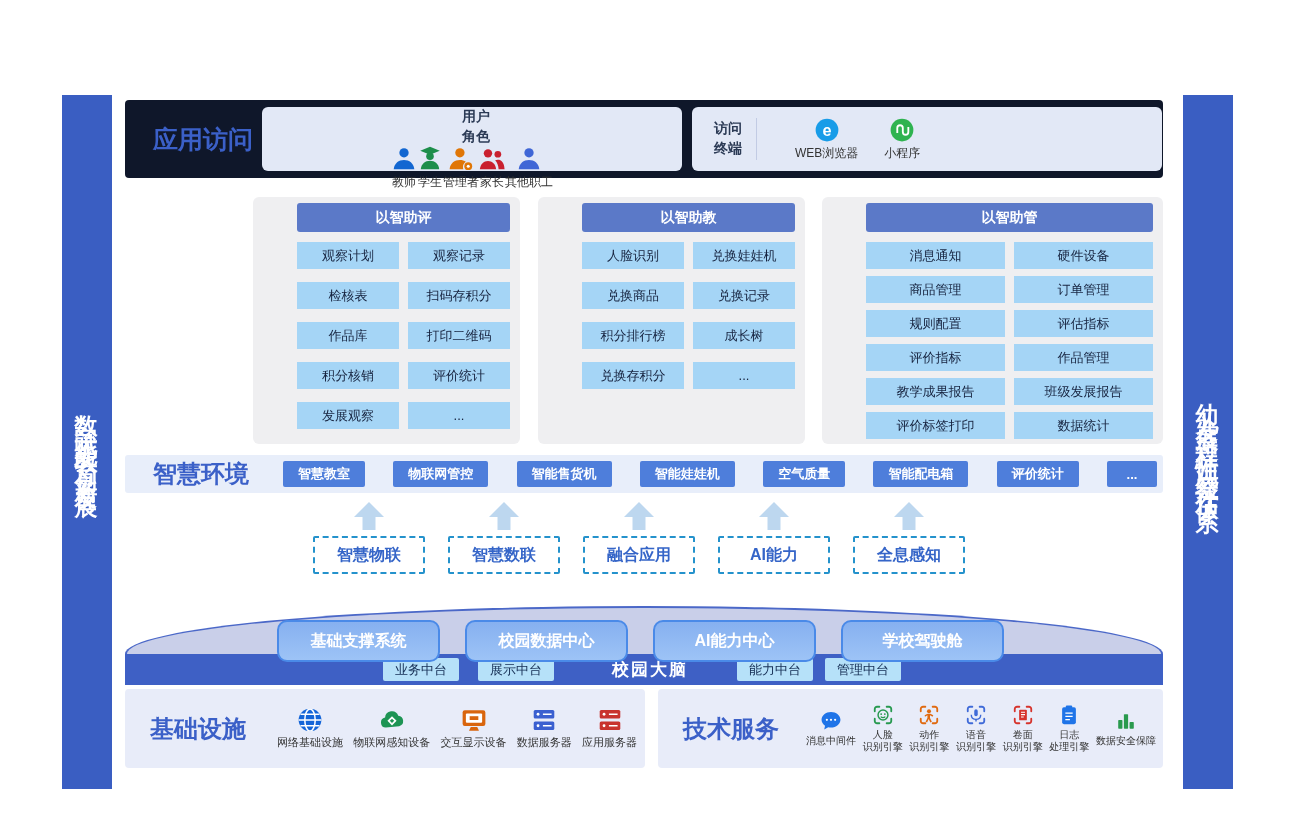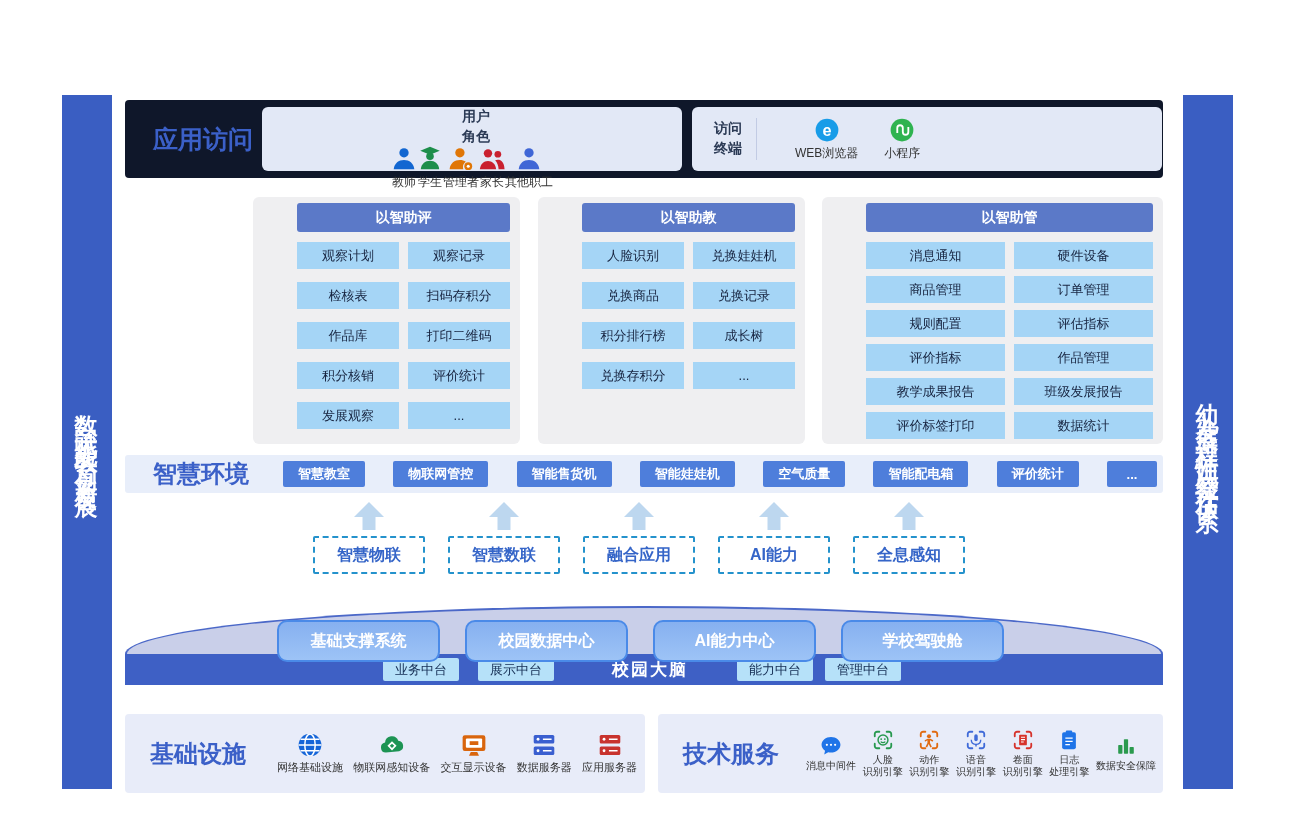--- a/index.html
+++ b/index.html
@@ -81,21 +81,21 @@
   .brain-item{position:absolute;top:4px;height:23px;background:#b6e1f9;color:#132c52;font-size:13px;
               display:flex;align-items:center;justify-content:center;border-radius:2px;white-space:nowrap;}
   .brain-items div:nth-of-type(1){left:258px;width:76px;}
   .brain-items div:nth-of-type(2){left:353px;width:76px;}
   .brain-items div:nth-of-type(3){left:612px;width:76px;}
   .brain-items div:nth-of-type(4){left:700px;width:76px;}
   .brain-title{position:absolute;left:487px;top:0;height:100%;display:flex;align-items:center;
                color:#fff;font-size:17px;font-weight:bold;letter-spacing:2px;}
 
   
-  .bottom-panel{position:absolute;top:714px;height:79px;background:#e8ecf9;border-radius:4px;}
+  .bottom-panel{position:absolute;top:689px;height:79px;background:#e8ecf9;border-radius:4px;}
   .infra-panel{left:125px;width:520px;}
   .tech-panel{left:658px;width:505px;}
   .bottom-panel .section-title{position:absolute;left:25px;top:50%;transform:translateY(-50%);font-size:24px;}
   .dev-list{position:absolute;top:0;height:100%;display:flex;align-items:center;}
   .infra-panel .dev-list{left:152px;width:360px;justify-content:space-between;}
   .tech-panel .dev-list{left:148px;width:350px;justify-content:space-between;}
   .dev{display:flex;flex-direction:column;align-items:center;gap:3px;}
   .dicon{width:26px;height:26px;}
   .tech-panel .dicon{width:22px;height:22px;}
   .dicon svg{display:block;}

